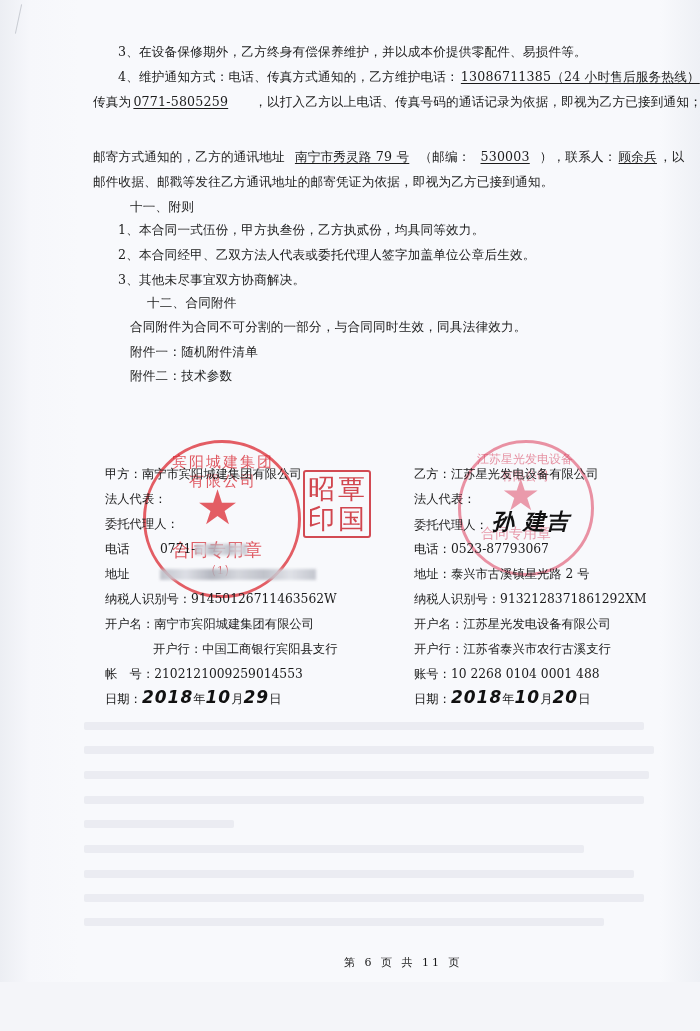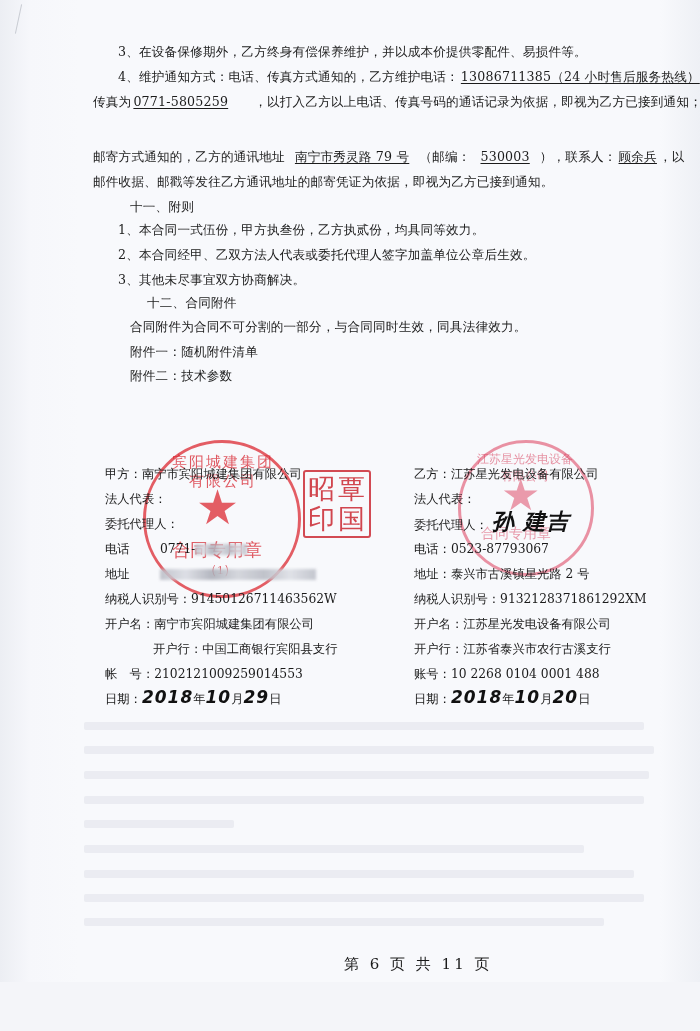--- a/index.html
+++ b/index.html
@@ -19,21 +19,21 @@
   .bold { font-weight: normal; }
   .sig-line { position: absolute; font-size: 12.3px; line-height: 18px; white-space: nowrap; }
   .blur { display: inline-block; height: 11px; vertical-align: middle; background: linear-gradient(90deg,#b8bbc4,#d9dbe2,#a9acb6,#cfd1d8,#b6b9c2,#dcdee4,#babdc6); filter: blur(1.5px); opacity: .85; }
   .hand { font-family: "DejaVu Sans", sans-serif; font-style: italic; font-weight: bold; font-size: 17px; color: #111; letter-spacing: 1px; }
   .stamp { position: absolute; border-radius: 50%; border: 3px solid rgba(220,40,50,.75); }
   .stamp-text { position: absolute; color: rgba(215,35,45,.75); font-family: Liberation Serif, serif; }
   .star { position: absolute; color: rgba(220,40,50,.75); font-size: 48px; line-height: 1; }
   .sq-stamp { position: absolute; border: 2px solid rgba(200,30,40,.8); border-radius: 3px; }
   .sq-char { position: absolute; color: rgba(200,30,40,.82); font-size: 27px; line-height: 1; font-family: "DejaVu Sans", sans-serif; }
   .ghost { position: absolute; left: 84px; height: 8px; background: rgba(200,205,215,.28); border-radius: 2px; }
-  .footer { position: absolute; left: 344px; top: 955px; font-size: 15px; letter-spacing: 3px; }
+  .footer { position: absolute; left: 344px; top: 955px; font-size: 11px; letter-spacing: 3px; }
 </style>
 </head>
 <body>
 
 <div class="page">
   <div class="edge-mark"></div>
 
   <div class="line" style="left:118px;top:43px;">3、在设备保修期外，乙方终身有偿保养维护，并以成本价提供零配件、易损件等。</div>
 
   <div class="line" style="left:118px;top:68px;">

